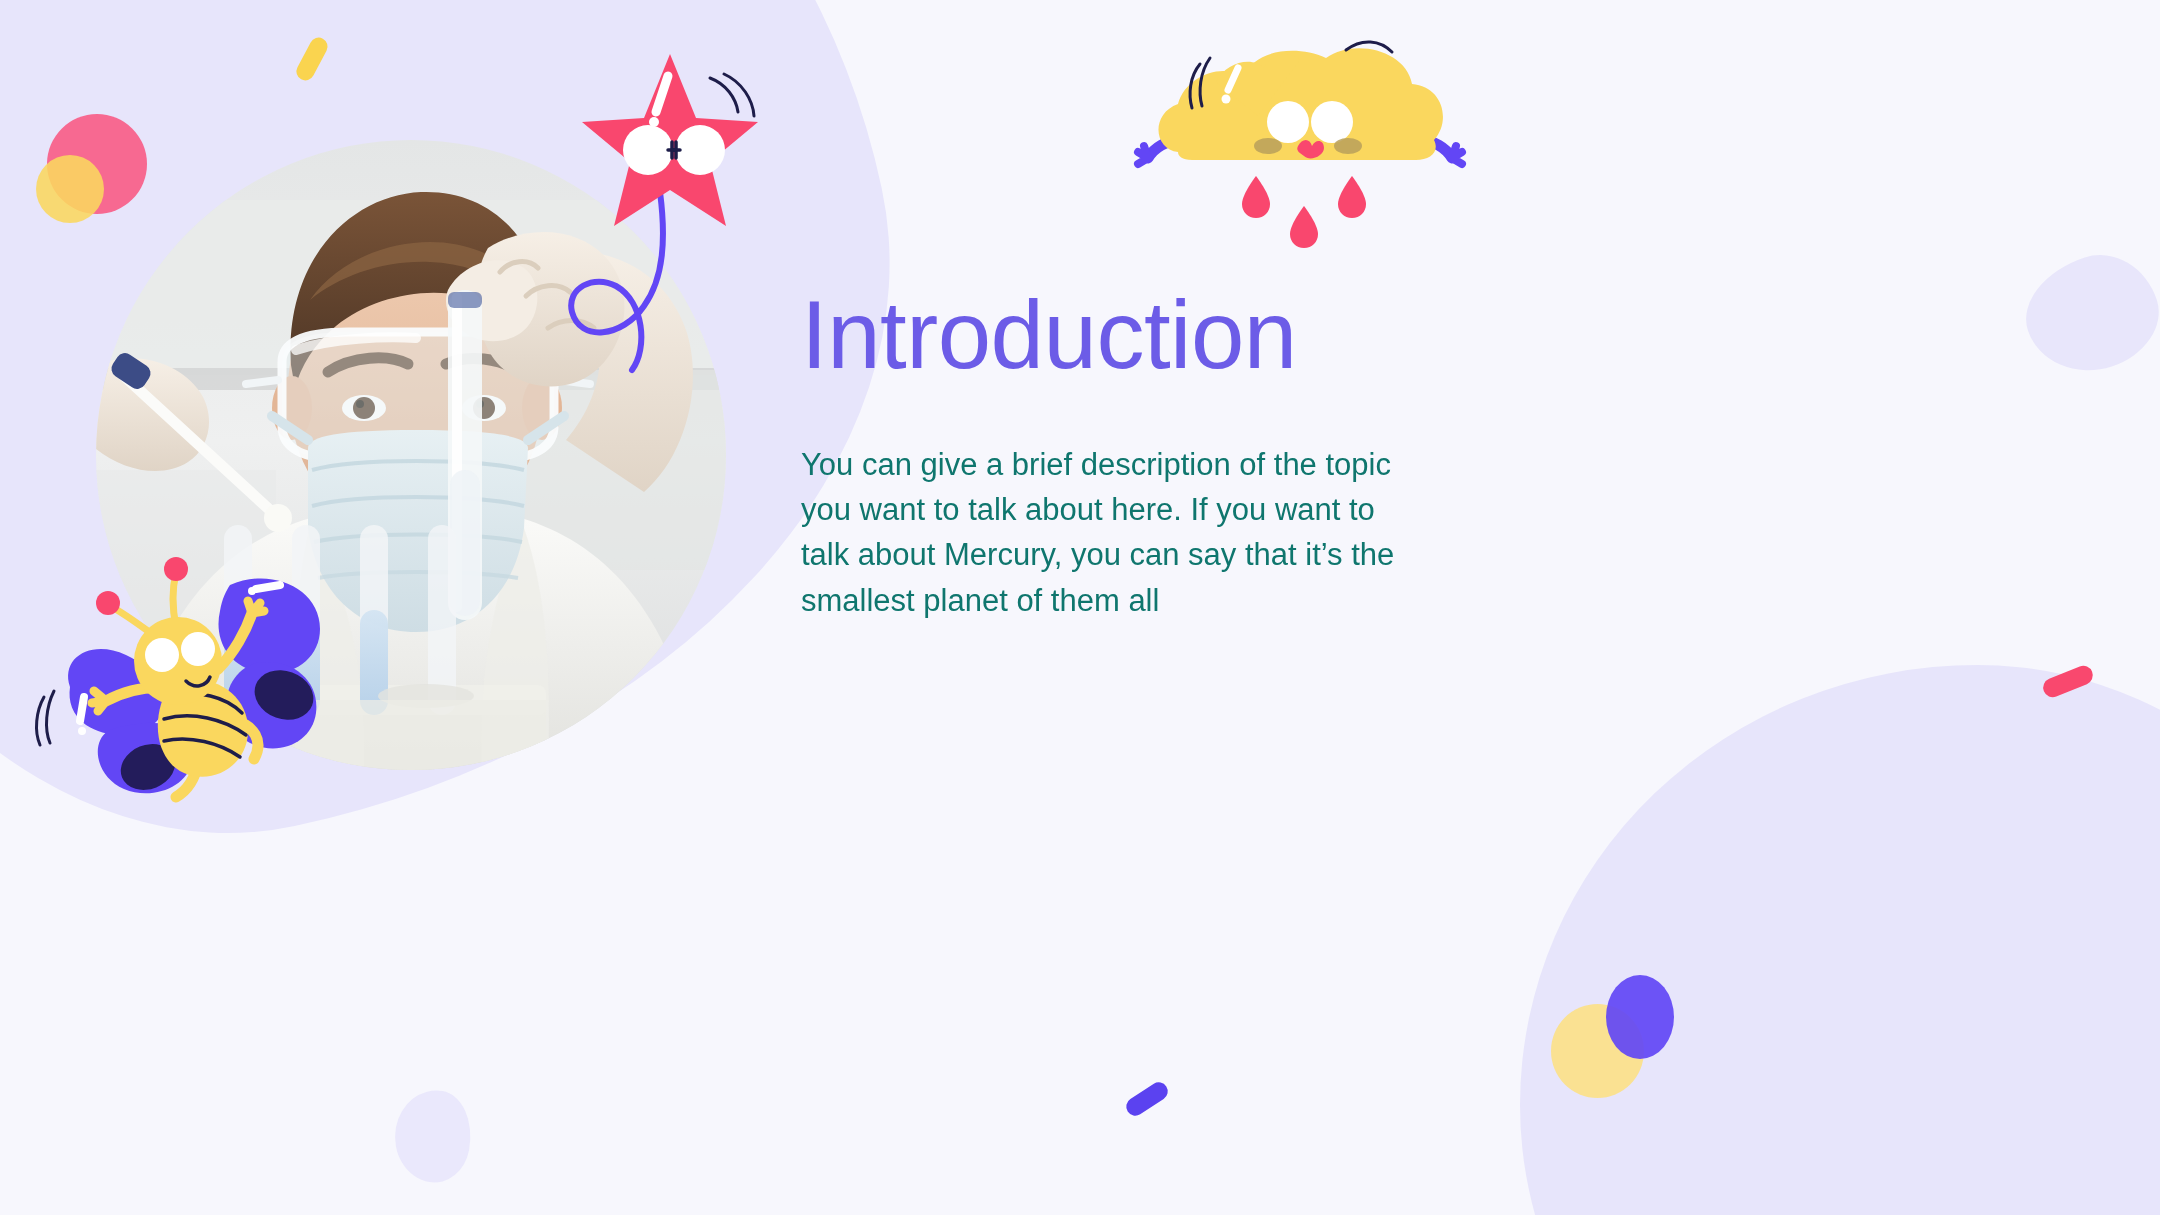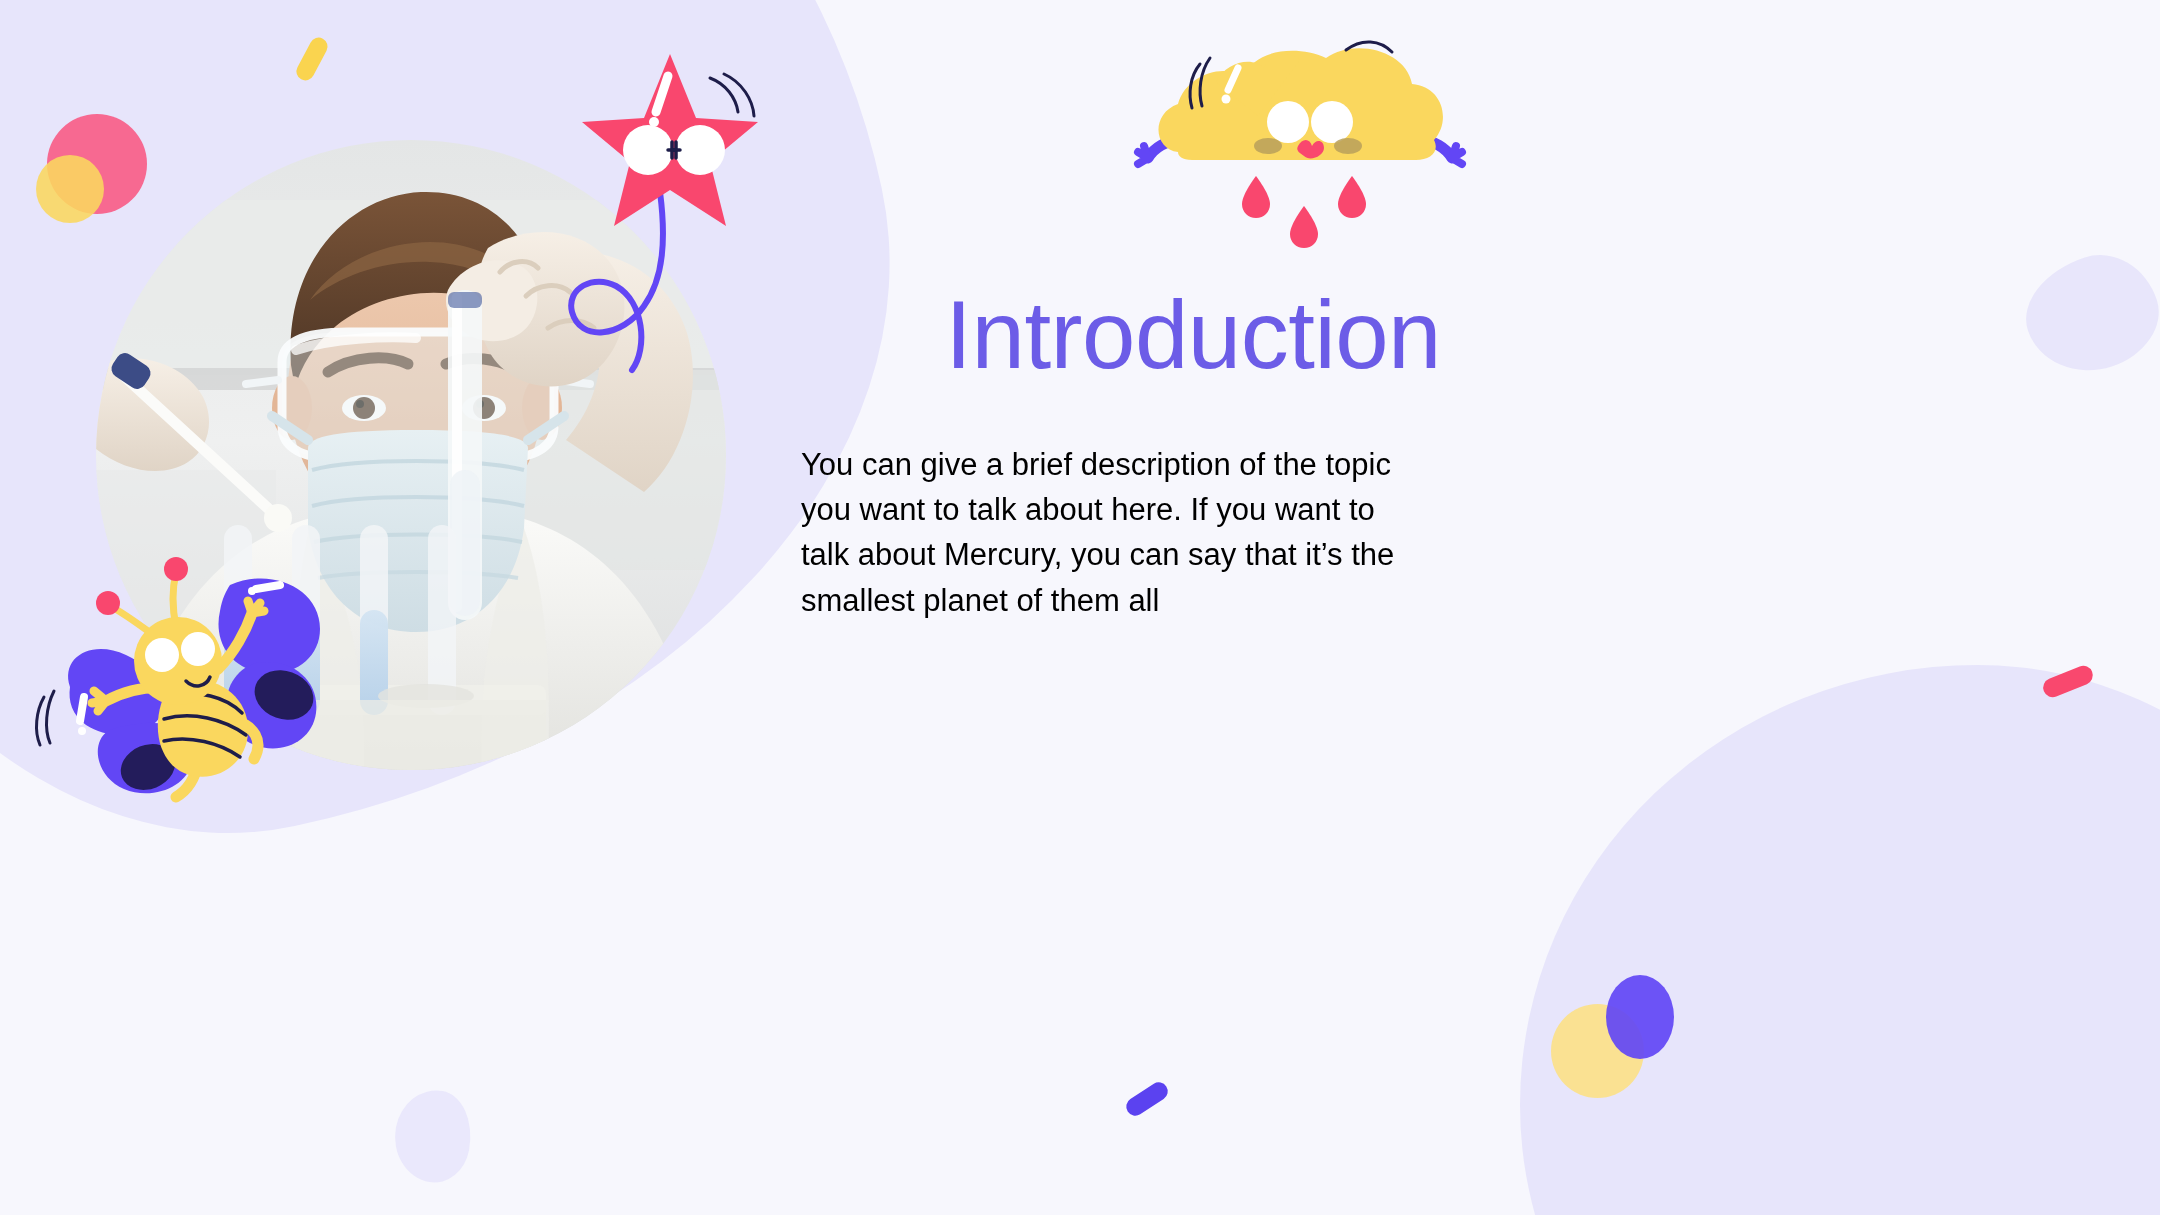--- a/index.html
+++ b/index.html
@@ -126,28 +126,27 @@
     width: 640px;
   }
   #slide-title {
     margin: 0;
     font-size: 96px;
     line-height: 1.05;
     font-weight: 400;
     color: #6C5CE7;
     letter-spacing: -0.5px;
     font-family: "Liberation Sans", sans-serif;
-    text-align: right;
   }
   #slide-body {
     margin: 0;
     margin-top: 56px;
     font-size: 31px;
     line-height: 1.46;
-    color: #000000;
+    color: #0f766e;
     font-weight: 400;
     width: 625px;
     font-family: "Liberation Sans", sans-serif;
   }
 </style>
 </head>
 <body>
 
 <div id="slide">
 

